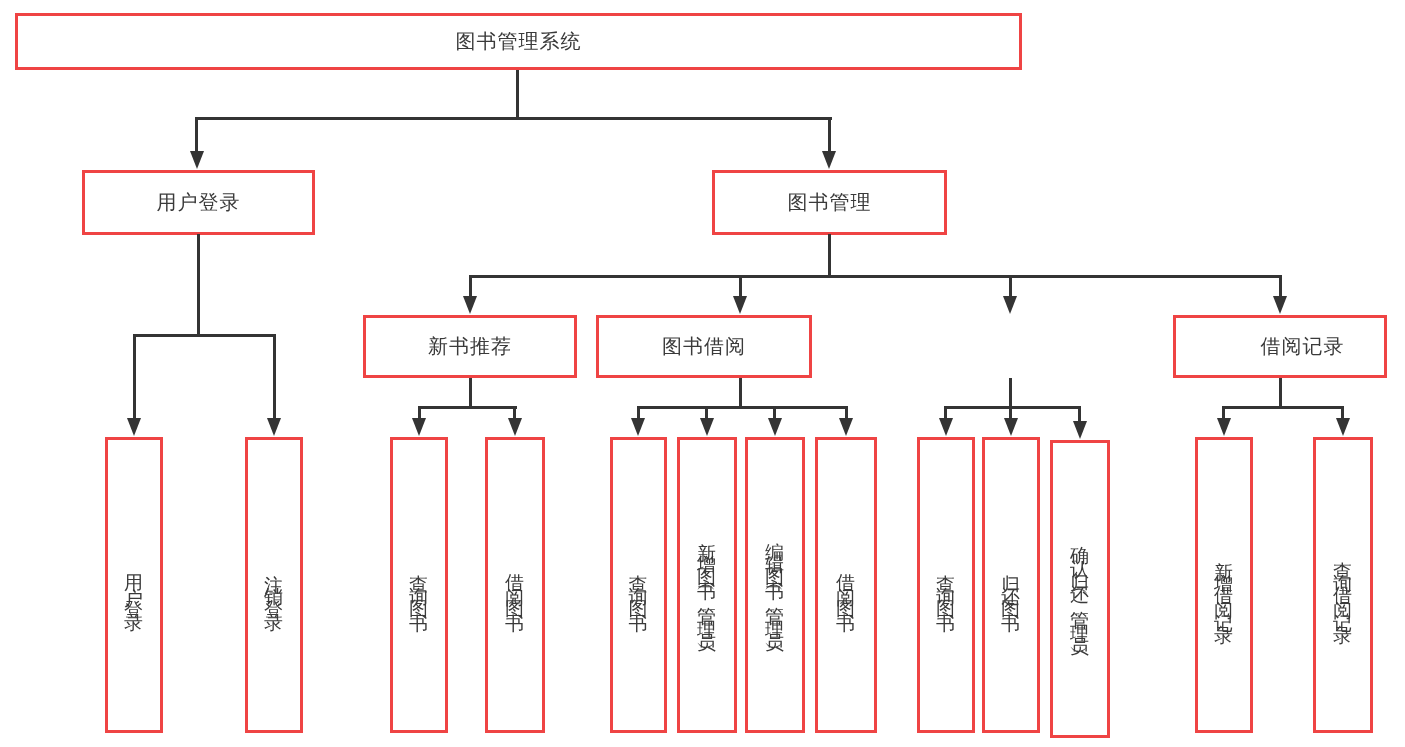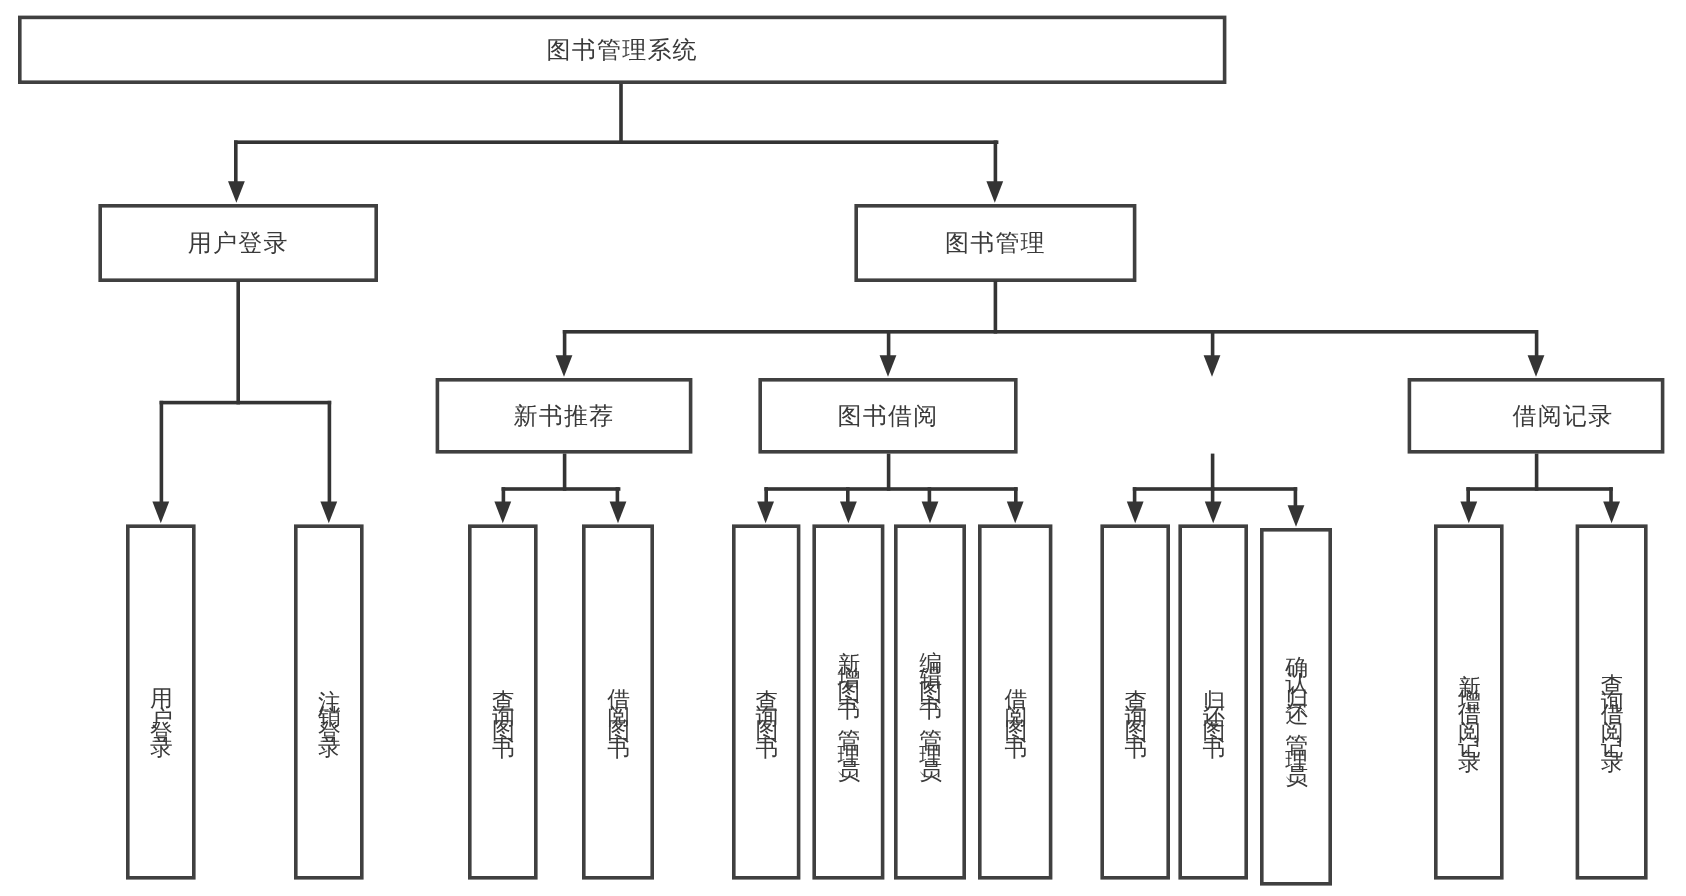--- a/index.html
+++ b/index.html
@@ -12,21 +12,21 @@
     width: 1405px;
     height: 747px;
     background: #ffffff;
     overflow: hidden;
   }
   
   .box {
     position: absolute;
     box-sizing: border-box;
     background: #ffffff;
-    border: 3px solid #404040;
+    border: 3px solid #ef4444;
     display: flex;
     align-items: center;
     justify-content: center;
     color: #3a3a3a;
   }
   .h-box { font-size: 20px; letter-spacing: 1px; }
   .v-box { font-size: 19px; }
   .v-box .lbl {
     writing-mode: vertical-lr;
     text-orientation: mixed;
@@ -44,21 +44,21 @@
     border-left: 7px solid transparent;
     border-right: 7px solid transparent;
     border-top: 18px solid #343434;
   }
   
   #nb-root { left: 15px;  top: 13px;  width: 1007px; height: 57px; }
   #nb-login{ left: 82px;  top: 170px; width: 233px;  height: 65px; }
   #nb-mgmt { left: 712px; top: 170px; width: 235px;  height: 65px; }
 
   #nb-new  { left: 363px; top: 315px; width: 214px; height: 63px; }
-  #nb-borrow{left: 632px; top: 315px; width: 216px; height: 63px; text-align: center; }
+  #nb-borrow{left: 596px; top: 315px; width: 216px; height: 63px; text-align: center; }
   #nb-cur  { left: 904px; top: 315px; width: 214px; height: 63px; }
   #nb-rec  { left: 1173px;top: 315px; width: 214px; height: 63px; padding-left: 45px; }
 
   #nb-u1 { left: 105px;  top: 437px; width: 58px; height: 296px; }
   #nb-u2 { left: 245px;  top: 437px; width: 58px; height: 296px; }
   #nb-n1 { left: 390px;  top: 437px; width: 58px; height: 296px; }
   #nb-n2 { left: 485px;  top: 437px; width: 60px; height: 296px; }
   #nb-b1 { left: 610px;  top: 437px; width: 57px; height: 296px; }
   #nb-b2 { left: 677px;  top: 437px; width: 60px; height: 296px; }
   #nb-b3 { left: 745px;  top: 437px; width: 60px; height: 296px; }

